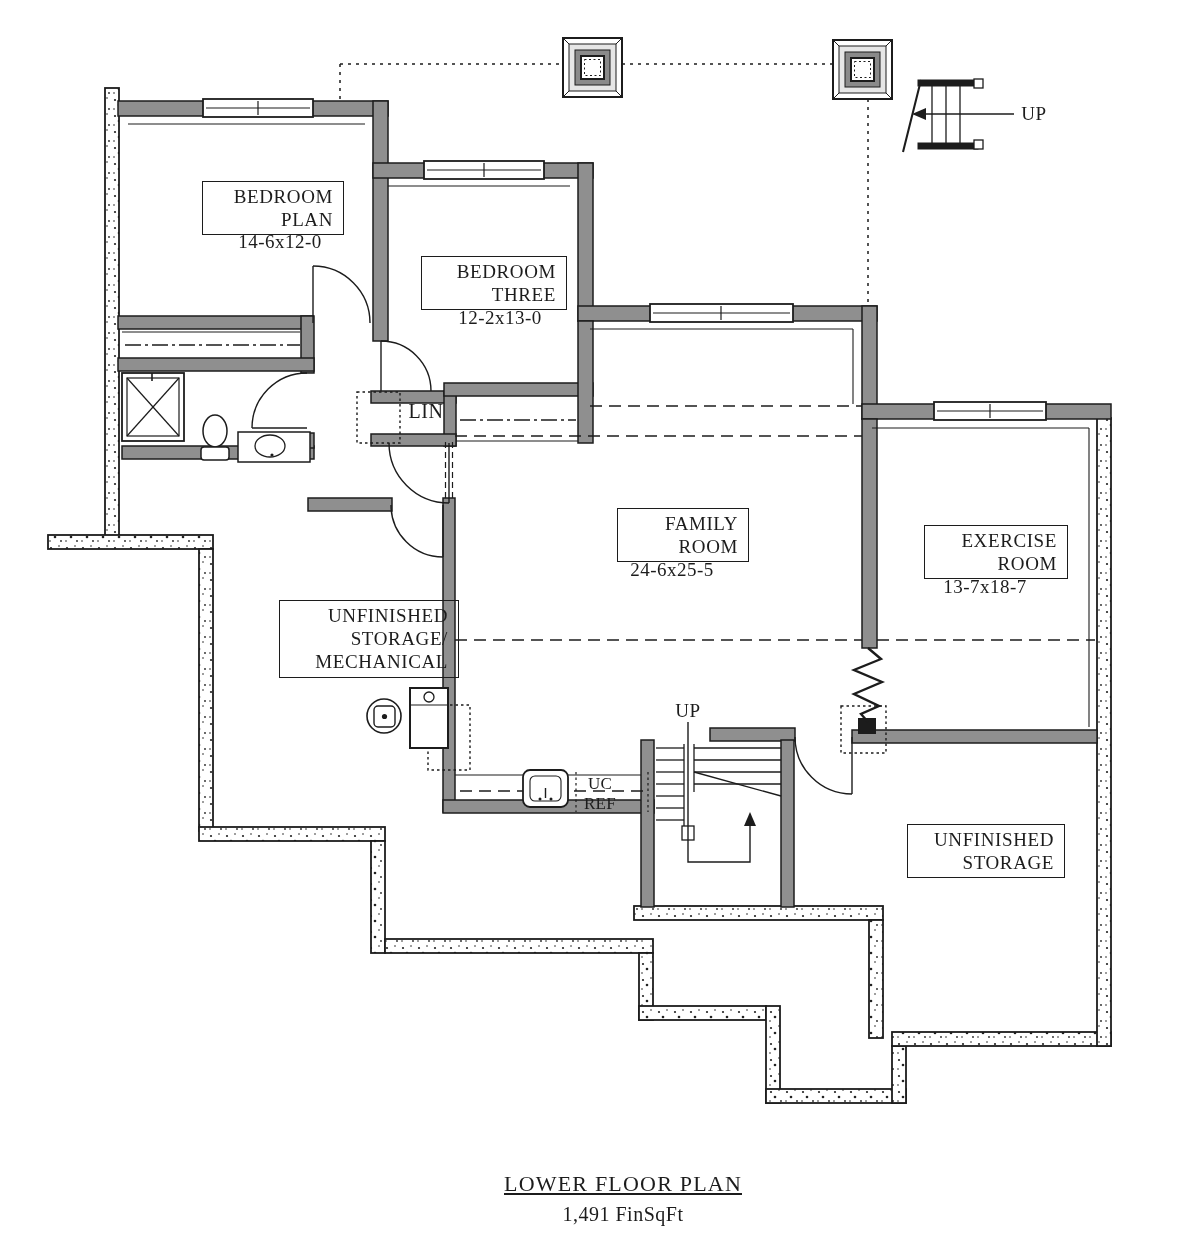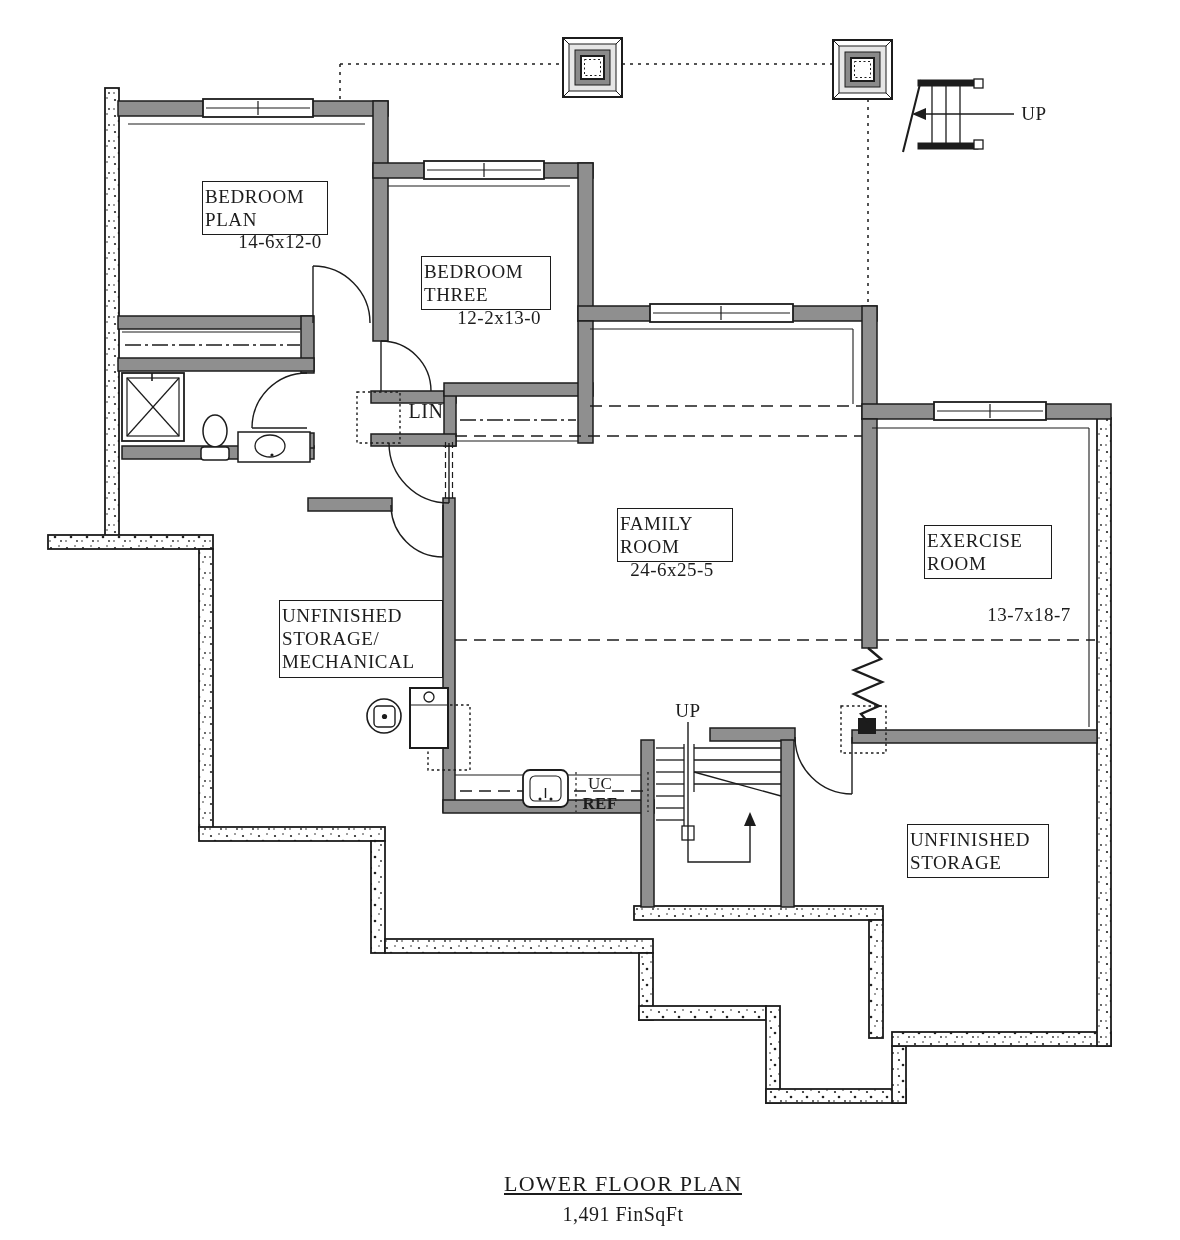--- a/index.html
+++ b/index.html
@@ -1,20 +1,20 @@
 <!DOCTYPE html>
 <html><head>
 <meta charset="utf-8">
 <style>
   html,body{margin:0;padding:0;background:#fff;}
   #canvas{position:relative;width:1180px;height:1240px;background:#fff;overflow:hidden;
           font-family:"Liberation Serif",serif;color:#1c1c1c;}
   #drawing{position:absolute;left:0;top:0;}
-  .rlabel{position:absolute;border:1.6px solid #1c1c1c;text-align:left;
-          font-size:19px;line-height:1.22;letter-spacing:.6px;padding:3px 2px;background:transparent;}
+  .rlabel{position:absolute;border:1.6px solid #1c1c1c;text-align:right;
+          font-size:19px;line-height:1.22;letter-spacing:.6px;padding:3px 10px;background:transparent;}
   .dims{position:absolute;text-align:center;font-size:19px;letter-spacing:.5px;}
   .plain{position:absolute;text-align:center;font-size:19px;letter-spacing:.5px;}
   .small{font-size:17px;letter-spacing:.3px;}
   .lin{font-size:20px;}
   .title-main{position:absolute;text-align:center;font-size:22px;letter-spacing:1.2px;
               text-decoration:underline;}
   .title-sub{position:absolute;text-align:center;font-size:20px;letter-spacing:.5px;}
   .rlabel span,.plain span{display:block;}
 </style>
 </head>
@@ -276,50 +276,50 @@
   <div class="rlabel" style="left:202px;top:181px;width:120px;">
     <span>BEDROOM</span>
     <span>PLAN</span>
   </div>
   <div class="dims" style="left:220px;top:231px;width:120px;">14-6x12-0</div>
 
   <div class="rlabel" style="left:421px;top:256px;width:124px;">
     <span>BEDROOM</span>
     <span>THREE</span>
   </div>
-  <div class="dims" style="left:417px;top:307px;width:124px;text-align:right;">12-2x13-0</div>
+  <div class="dims" style="left:438px;top:307px;width:124px;">12-2x13-0</div>
 
   <div class="rlabel" style="left:617px;top:508px;width:110px;">
     <span>FAMILY</span>
     <span>ROOM</span>
   </div>
   <div class="dims" style="left:617px;top:559px;width:110px;">24-6x25-5</div>
 
   <div class="rlabel" style="left:924px;top:525px;width:122px;">
     <span>EXERCISE</span>
     <span>ROOM</span>
   </div>
-  <div class="dims" style="left:968px;top:576px;width:122px;margin-top:28px;">13-7x18-7</div>
+  <div class="dims" style="left:924px;top:576px;width:122px;">13-7x18-7</div>
 
   <div class="rlabel" style="left:279px;top:600px;width:158px;">
     <span>UNFINISHED</span>
     <span>STORAGE/</span>
     <span>MECHANICAL</span>
   </div>
 
   <div class="rlabel" style="left:907px;top:824px;width:136px;">
     <span>UNFINISHED</span>
     <span>STORAGE</span>
   </div>
 
   <div class="plain lin" style="left:404px;top:400px;width:44px;">LIN</div>
 
   <div class="plain" style="left:666px;top:700px;width:44px;">UP</div>
 
   <div class="plain" style="left:1012px;top:103px;width:44px;">UP</div>
 
   <div class="plain small" style="left:578px;top:774px;width:44px;">UC</div>
-  <div class="plain small" style="left:572px;top:794px;width:56px;font-weight:bold;">REF</div>
+  <div class="plain small" style="left:572px;top:794px;width:56px;">REF</div>
 
   <div class="title-main" style="left:423px;top:1171px;width:400px;">LOWER FLOOR PLAN</div>
   <div class="title-sub" style="left:423px;top:1203px;width:400px;">1,491 FinSqFt</div>
 
 </div>
 
 </body></html>

